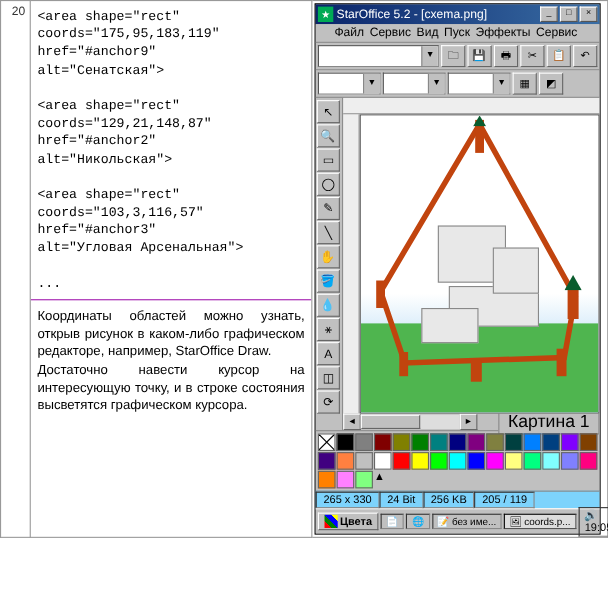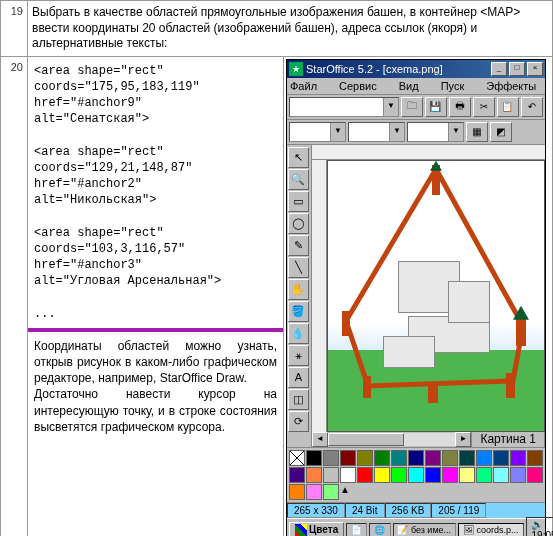--- a/index.html
+++ b/index.html
@@ -9,39 +9,39 @@
 .num{width:18px;text-align:right;color:#333;font-size:11px}
 .instr{font-size:12px;line-height:1.3}
 .code{font-family:"Courier New",monospace;font-size:12px;white-space:pre;line-height:1.35}
 .note{font-size:12px;text-align:justify;line-height:1.35}
 .app{width:258px;border:1px solid #000;font-family:Tahoma,sans-serif;font-size:10px;background:#c0c0c0}
 .titlebar{background:linear-gradient(to right,#0a246a,#3a6ea5);color:#fff;height:18px;display:flex;align-items:center;padding:0 2px}
 .titlebar .ticon{width:14px;height:14px;background:#0a5;margin-right:3px;display:flex;align-items:center;justify-content:center;font-size:9px}
 .titlebar .ttxt{flex:1;font-weight:normal;font-size:11px}
 .winbtns{display:flex;gap:2px}
 .winbtn{width:14px;height:12px;background:#c0c0c0;border:1px solid #fff;border-right-color:#555;border-bottom-color:#555;font-size:8px;line-height:10px;text-align:center;color:#000}
-.menubar{background:#c0c0c0;display:flex;gap:22px;padding:2px 3px;border-bottom:1px solid #888}
+.menubar{background:#c0c0c0;display:flex;gap:5px;padding:2px 17px;border-bottom:1px solid #888}
 .menubar span{font-size:11px}
 .tbar{background:#c0c0c0;display:flex;align-items:center;padding:2px;gap:2px;border-bottom:1px solid #888}
 .tbtn{width:20px;height:18px;border:1px solid #fff;border-right-color:#666;border-bottom-color:#666;background:#c0c0c0;display:flex;align-items:center;justify-content:center;font-size:10px}
 .combo{height:18px;border:1px solid #888;border-top-color:#555;border-left-color:#555;background:#fff;display:flex;align-items:center;flex:1;min-width:30px}
 .combo .dd{width:14px;height:100%;background:#c0c0c0;border-left:1px solid #888;margin-left:auto;text-align:center;font-size:8px;line-height:16px}
 .workrow{display:flex}
 .ltools{width:22px;background:#c0c0c0;display:flex;flex-direction:column;gap:1px;padding:2px 1px;border-right:1px solid #888}
 .ltool{width:19px;height:19px;border:1px solid #fff;border-right-color:#666;border-bottom-color:#666;display:flex;align-items:center;justify-content:center;font-size:11px}
 .canvas-area{flex:1;display:flex;flex-direction:column}
 .ruler-h{height:14px;background:#eee;border-bottom:1px solid #888}
 .canvas-wrap{display:flex}
 .ruler-v{width:14px;background:#eee;border-right:1px solid #888}
 .canvas{flex:1;height:270px;background:#fff;position:relative;overflow:hidden;border:1px solid #555}
 .scroll-h{height:15px;background:#c0c0c0;display:flex;align-items:center}
 .scroll-h .sbtn{width:14px;height:13px;border:1px solid #fff;border-right-color:#666;border-bottom-color:#666;background:#c0c0c0;font-size:8px;text-align:center;line-height:11px}
 .scroll-h .strack{flex:1;height:13px;background:#ddd;position:relative}
 .scroll-h .sthumb{position:absolute;left:0;width:60%;height:100%;background:#c0c0c0;border:1px solid #fff;border-right-color:#666;border-bottom-color:#666;box-sizing:border-box}
-.tab{display:inline-block;padding:1px 8px;border:1px solid #888;background:#c0c0c0;font-size:12px;margin-left:0}
+.tab{display:inline-block;padding:1px 8px;border:1px solid #888;background:#c0c0c0;font-size:16px;margin-left:19px}
 .palette{display:flex;padding:2px;gap:1px;flex-wrap:wrap;background:#c0c0c0;border-top:1px solid #888}
 .pbtn{width:14px;height:14px;border:1px solid #666}
 .status{display:flex;background:#7dd3fc;border-top:1px solid #888}
 .scell{border:1px inset #888;padding:1px 6px;font-size:10px}
 .taskbar{display:flex;background:#c0c0c0;border-top:1px solid #fff;height:22px;align-items:center;padding:0 2px;gap:2px}
 .start{border:1px solid #fff;border-right-color:#666;border-bottom-color:#666;padding:1px 5px;display:flex;align-items:center;gap:2px;font-size:10px;font-weight:bold}
 .start .flag{width:12px;height:12px;background:linear-gradient(45deg,red 25%,green 25% 50%,blue 50% 75%,yellow 75%)}
 .task{border:1px inset #888;padding:1px 4px;font-size:9px;flex:0 0 auto;display:flex;align-items:center;gap:2px;max-width:60px;overflow:hidden;white-space:nowrap}
 .task.active{border:1px inset #555;background:#ddd}
 .clock{margin-left:auto;border:1px inset #888;padding:1px 5px;font-size:10px}
@@ -51,24 +51,20 @@
 .tower{position:absolute;background:#c1440e}
 .tcap{position:absolute;background:#0a5c2e}
 .bldg{position:absolute;background:#e8e8e8;border:1px solid #888}
 </style>
 </head>
 <body>
 
 <div class="wrap">
 <table class="main">
 <tbody>
-        <tr>
-  <td class="num">19</td>
-  <td class="instr" colspan="2">Выбрать в качестве областей прямоугольные изображения башен, в контейнер &lt;MAP&gt; ввести координаты 20 областей (изображений башен), адреса ссылок (якоря) и альтернативные тексты:</td>
-</tr>
 <tr>
   <td class="num">20</td>
   <td style="width:255px;padding:0">
     <div style="padding:6px">
       <div class="code">&lt;area shape="rect"
 coords="175,95,183,119"
 href="#anchor9"
 alt="Сенатская"&gt;
 
 &lt;area shape="rect"
@@ -76,21 +72,21 @@
 href="#anchor2"
 alt="Никольская"&gt;
 
 &lt;area shape="rect"
 coords="103,3,116,57"
 href="#anchor3"
 alt="Угловая Арсенальная"&gt;
 
 ...</div>
     </div>
-    <div style="border-top:4px solid #a21caf;padding:6px" class="note">
+    <div style="border-top:1px solid #a21caf;padding:6px" class="note">
       <span>Координаты областей можно узнать, открыв рисунок в каком-либо графическом редакторе, например, StarOffice Draw.</span><br>
       <span>Достаточно навести курсор на интересующую точку, и в строке состояния высветятся графическом курсора.</span>
     </div>
   </td>
   <td style="padding:2px">
 
     <div class="app">
       <div class="titlebar">
         <div class="ticon">★</div>
         <div class="ttxt">StarOffice 5.2 - [cxema.png]</div>

